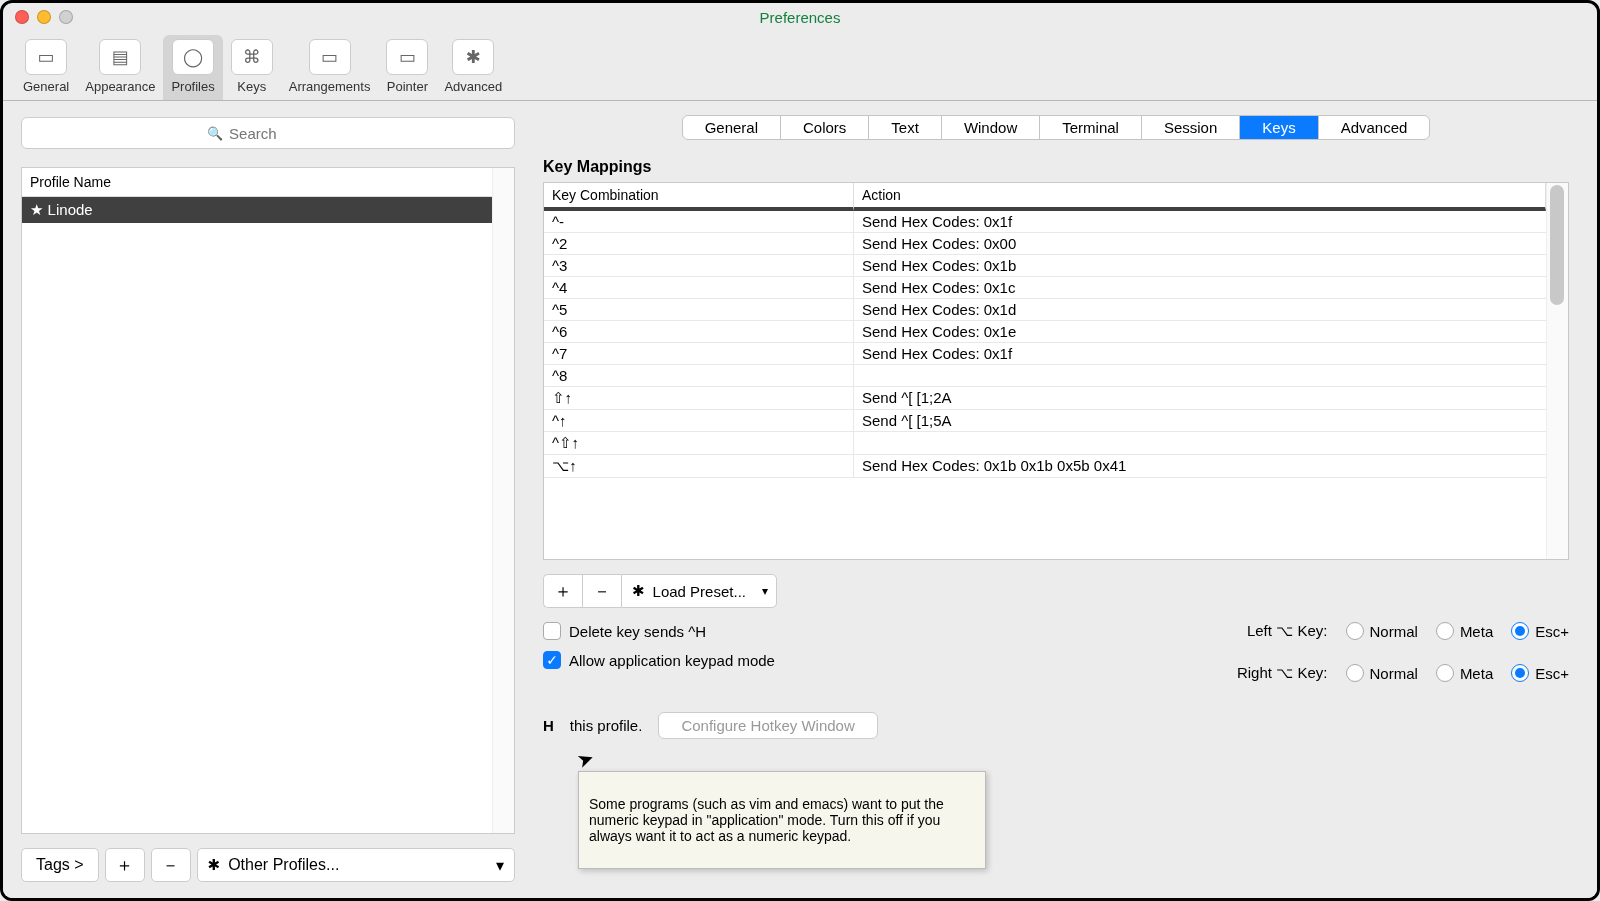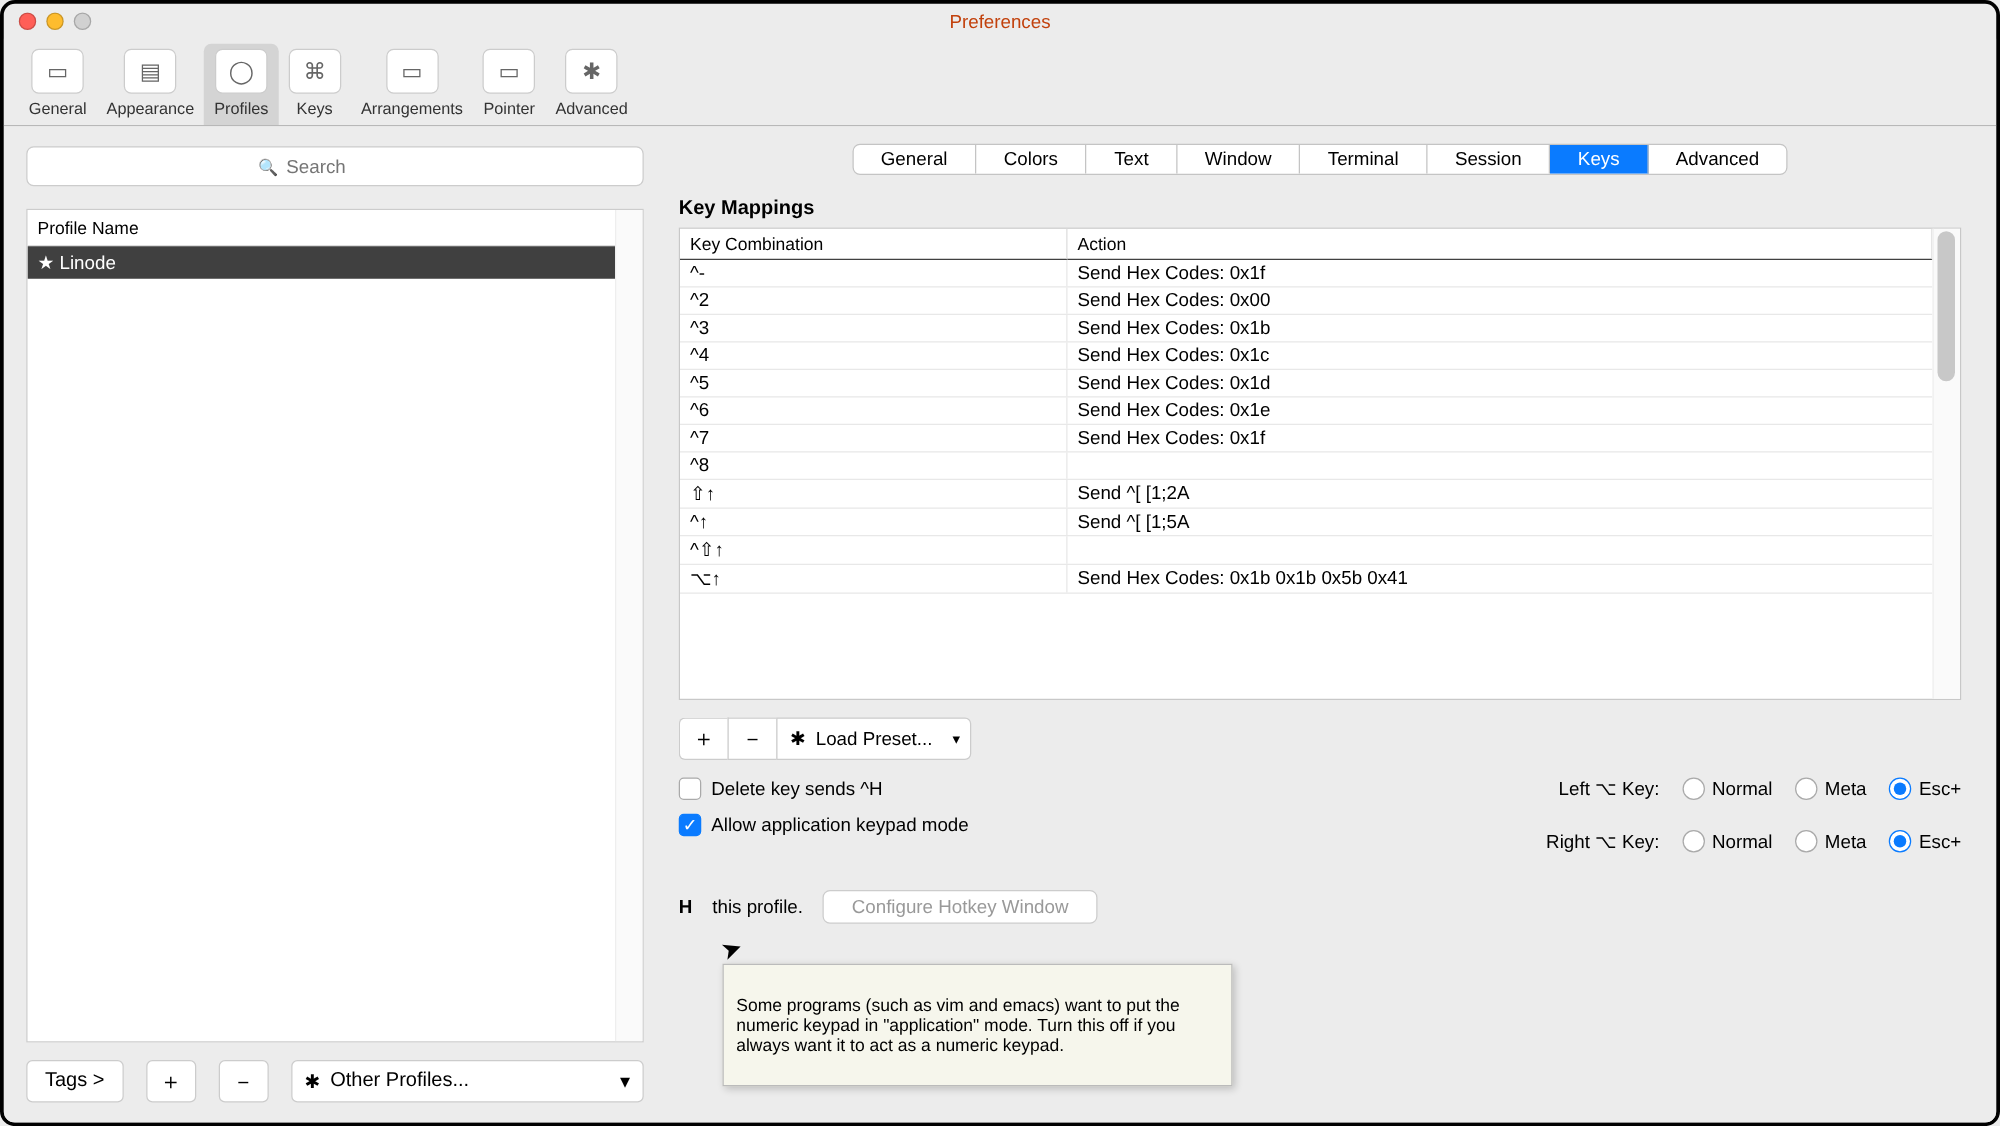--- a/index.html
+++ b/index.html
@@ -3,50 +3,50 @@
 <meta charset="utf-8">
 <style>
 * { margin: 0; padding: 0; box-sizing: border-box; font-family: -apple-system, BlinkMacSystemFont, "Helvetica Neue", sans-serif; }
 body { background: #ececec; width: 1600px; height: 901px; border: 3px solid #000; border-radius: 12px; overflow: hidden; position: relative; display:flex; flex-direction:column;}
 .titlebar { height: 28px; display: flex; align-items: center; position: relative; }
 .traffic { display: flex; gap: 8px; margin-left: 12px; }
 .dot { width: 14px; height: 14px; border-radius: 50%; border: 1px solid rgba(0,0,0,0.2);}
 .dot.red { background: #ff5f57; }
 .dot.yellow { background: #febc2e; }
 .dot.gray { background: #d1d1d1; }
-.title { position: absolute; left: 50%; transform: translateX(-50%); font-size: 15px; color: #c2410c; font-weight: 500; }
+.title { position: absolute; left: 50%; transform: translateX(-50%); font-size: 15px; color: #15803d; font-weight: 500; }
 .toolbar { display: flex; padding: 4px 12px 0 12px; border-bottom: 1px solid #b8b8b8; background: #ececec;}
 .tool-item { display: flex; flex-direction: column; align-items: center; padding: 4px 8px 6px 8px; cursor: pointer; }
 .tool-item.active { background: #d4d4d4; border-radius: 6px 6px 0 0;}
 .tool-icon { width: 42px; height: 36px; background: #fff; border: 1px solid #ccc; border-radius: 6px; margin-bottom: 4px; display:flex; align-items:center; justify-content:center; font-size:18px; color:#666;}
 .tool-label { font-size: 13px; color: #333; }
 .content { display: flex; flex: 1; background: #ececec; overflow:hidden;}
 .sidebar { width: 530px; padding: 16px 18px; display:flex; flex-direction:column;}
 .search-box { background: #fff; border: 1px solid #ccc; border-radius: 6px; padding: 4px 10px; display: flex; align-items: center; justify-content:center; gap: 6px; height: 32px; }
 .search-box input { border: none; outline: none; font-size: 15px; width: 100px; background:transparent;}
 .profile-list { margin-top: 18px; background: #fff; border: 1px solid #ccc; flex:1; display:flex; overflow:hidden;}
 .profile-table { flex:1; }
 .profile-header { padding: 6px 8px; font-size: 14px; border-bottom: 1px solid #ddd;}
 .profile-row { padding: 4px 8px; font-size: 15px; background: #404040; color: #fff; }
 .profile-scroll { width: 22px; border-left: 1px solid #eee; background:#fafafa;}
-.bottom-bar { display: flex; gap: 18px; margin-top: 14px; }
+.bottom-bar { display: flex; gap: 6px; margin-top: 14px; }
 .seg-btn { background: #fff; border: 1px solid #ccc; border-radius: 5px; padding: 2px 10px; font-size: 18px; display:flex; align-items:center; gap:4px; height:34px;}
 .tags-btn { font-size:16px; padding: 4px 14px;}
 .other-actions { flex:1; display:flex; align-items:center; gap:8px; font-size:16px; padding: 4px 10px;}
 
 .main { flex: 1; padding: 14px 28px 14px 10px; display:flex; flex-direction:column; overflow:hidden;}
 .tabs { display: flex; border: 1px solid #c4c4c4; border-radius: 6px; overflow: hidden; margin: 0 auto; background:#fff;}
 .tab { padding: 3px 22px; font-size: 15px; border-right: 1px solid #c4c4c4; cursor:pointer;}
 .tab:last-child { border-right: none; }
 .tab.active { background: #0a7bff; color: #fff; }
 .section-title { font-weight: 600; font-size: 16px; margin-top: 18px; }
 .mappings { border: 1px solid #c8c8c8; margin-top: 6px; display:flex; background:#fff; height: 378px;}
 .map-table { flex:1; display:flex; flex-direction:column;}
 .map-head { display: flex; }
-.map-head > div { padding: 4px 8px; font-size: 14px; border-bottom: 1px solid #404040; border-right: 1px solid #ddd;}
+.map-head > div { padding: 4px 8px; font-size: 14px; border-bottom: 4px solid #404040; border-right: 1px solid #ddd;}
 .map-body { flex:1; overflow-y:auto;}
 .map-row { display: flex; border-bottom: 1px solid #e8e8e8; font-size: 15px;}
 .map-row > div { padding: 2px 8px; }
 .col-key { width: 310px; }
 .col-action { flex:1; }
 .map-head .col-key{ border-right:1px solid #ddd;}
 .map-body .map-row .col-key{ border-right:1px solid #e8e8e8;}
 .map-scroll { width: 22px; background: #fafafa; border-left:1px solid #eee; position:relative;}
 .map-scroll .thumb{ position:absolute; top:2px; left:3px; width:14px; height:120px; background:#c8c8c8; border-radius:7px;}
 

